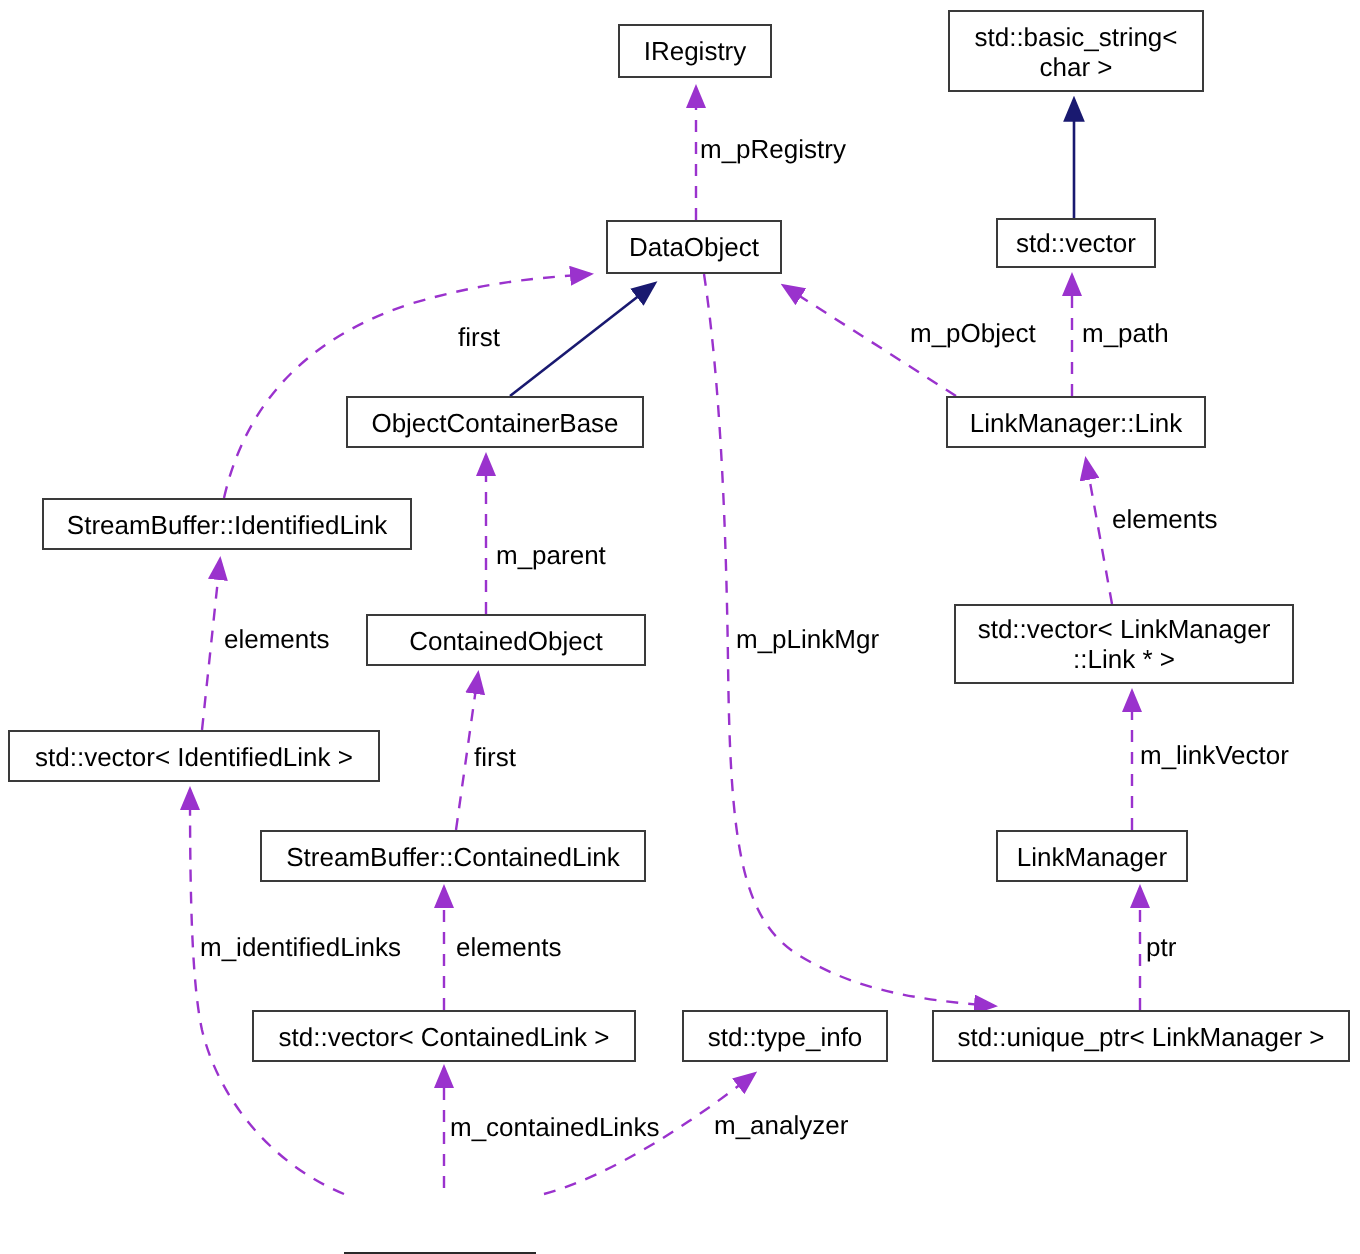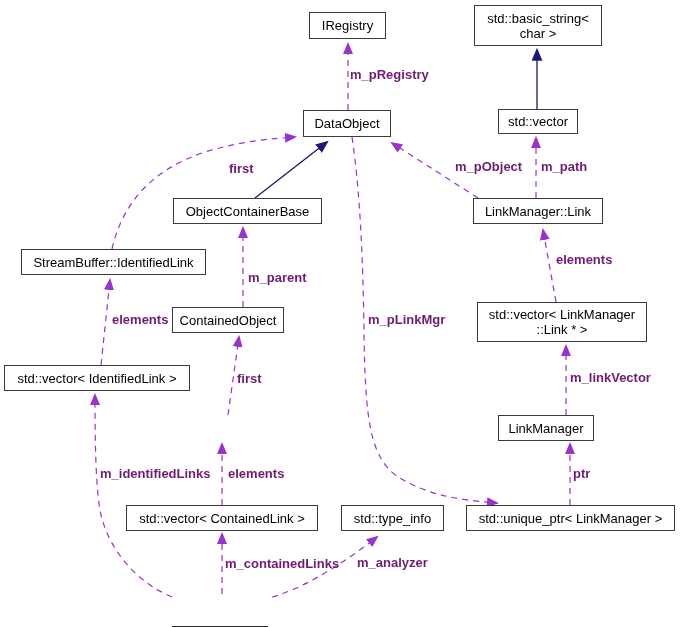--- a/index.html
+++ b/index.html
@@ -25,24 +25,23 @@
     z-index:2;
     cursor:pointer;
   }
   .node.selected{
     background:#bfbfbf;
     border:2px solid #2a2a2a;
   }
   .elabel{
     position:absolute;
     font-size:13px;
-    color:#701a75;
+    color:#000000;
     white-space:nowrap;
     z-index:3;
-    font-weight:bold;
   }
 </style>
 </head>
 <body>
 
 <div id="canvas">
 
   <svg class="edges" width="680" height="627" viewBox="0 0 680 627">
     <defs>
       <marker id="arrow-purple" viewBox="0 0 12 10" refX="10" refY="5" markerWidth="12" markerHeight="10" orient="auto" markerUnits="userSpaceOnUse">
@@ -78,24 +77,25 @@
   </svg>
 
   <div class="node" style="left:309px;top:12px;width:77px;height:27px">IRegistry</div>
   <div class="node" style="left:474px;top:5px;width:128px;height:41px">std::basic_string&lt;
 char &gt;</div>
   <div class="node" style="left:303px;top:110px;width:88px;height:27px">DataObject</div>
   <div class="node" style="left:498px;top:109px;width:80px;height:25px">std::vector</div>
   <div class="node" style="left:173px;top:198px;width:149px;height:26px">ObjectContainerBase</div>
   <div class="node" style="left:473px;top:198px;width:130px;height:26px">LinkManager::Link</div>
   <div class="node" style="left:21px;top:249px;width:185px;height:26px">StreamBuffer::IdentifiedLink</div>
-  <div class="node" style="left:172px;top:307px;width:112px;height:26px">ContainedObject</div>
+  <div class="node" style="left:183px;top:307px;width:140px;height:26px">ContainedObject</div>
   <div class="node" style="left:477px;top:302px;width:170px;height:40px">std::vector&lt; LinkManager
 ::Link * &gt;</div>
   <div class="node" style="left:4px;top:365px;width:186px;height:26px">std::vector&lt; IdentifiedLink &gt;</div>
+  <div class="node" style="left:130px;top:415px;width:193px;height:26px">StreamBuffer::ContainedLink</div>
   <div class="node" style="left:498px;top:415px;width:96px;height:26px">LinkManager</div>
   <div class="node" style="left:126px;top:505px;width:192px;height:26px">std::vector&lt; ContainedLink &gt;</div>
   <div class="node" style="left:341px;top:505px;width:103px;height:26px">std::type_info</div>
   <div class="node" style="left:466px;top:505px;width:209px;height:26px">std::unique_ptr&lt; LinkManager &gt;</div>
   <div class="node selected" style="left:172px;top:626px;width:96px;height:26px">StreamBuffer</div>
 
   <span class="elabel" style="left:350px;top:67px">m_pRegistry</span>
   <span class="elabel" style="left:229px;top:161px">first</span>
   <span class="elabel" style="left:455px;top:159px">m_pObject</span>
   <span class="elabel" style="left:541px;top:159px">m_path</span>

